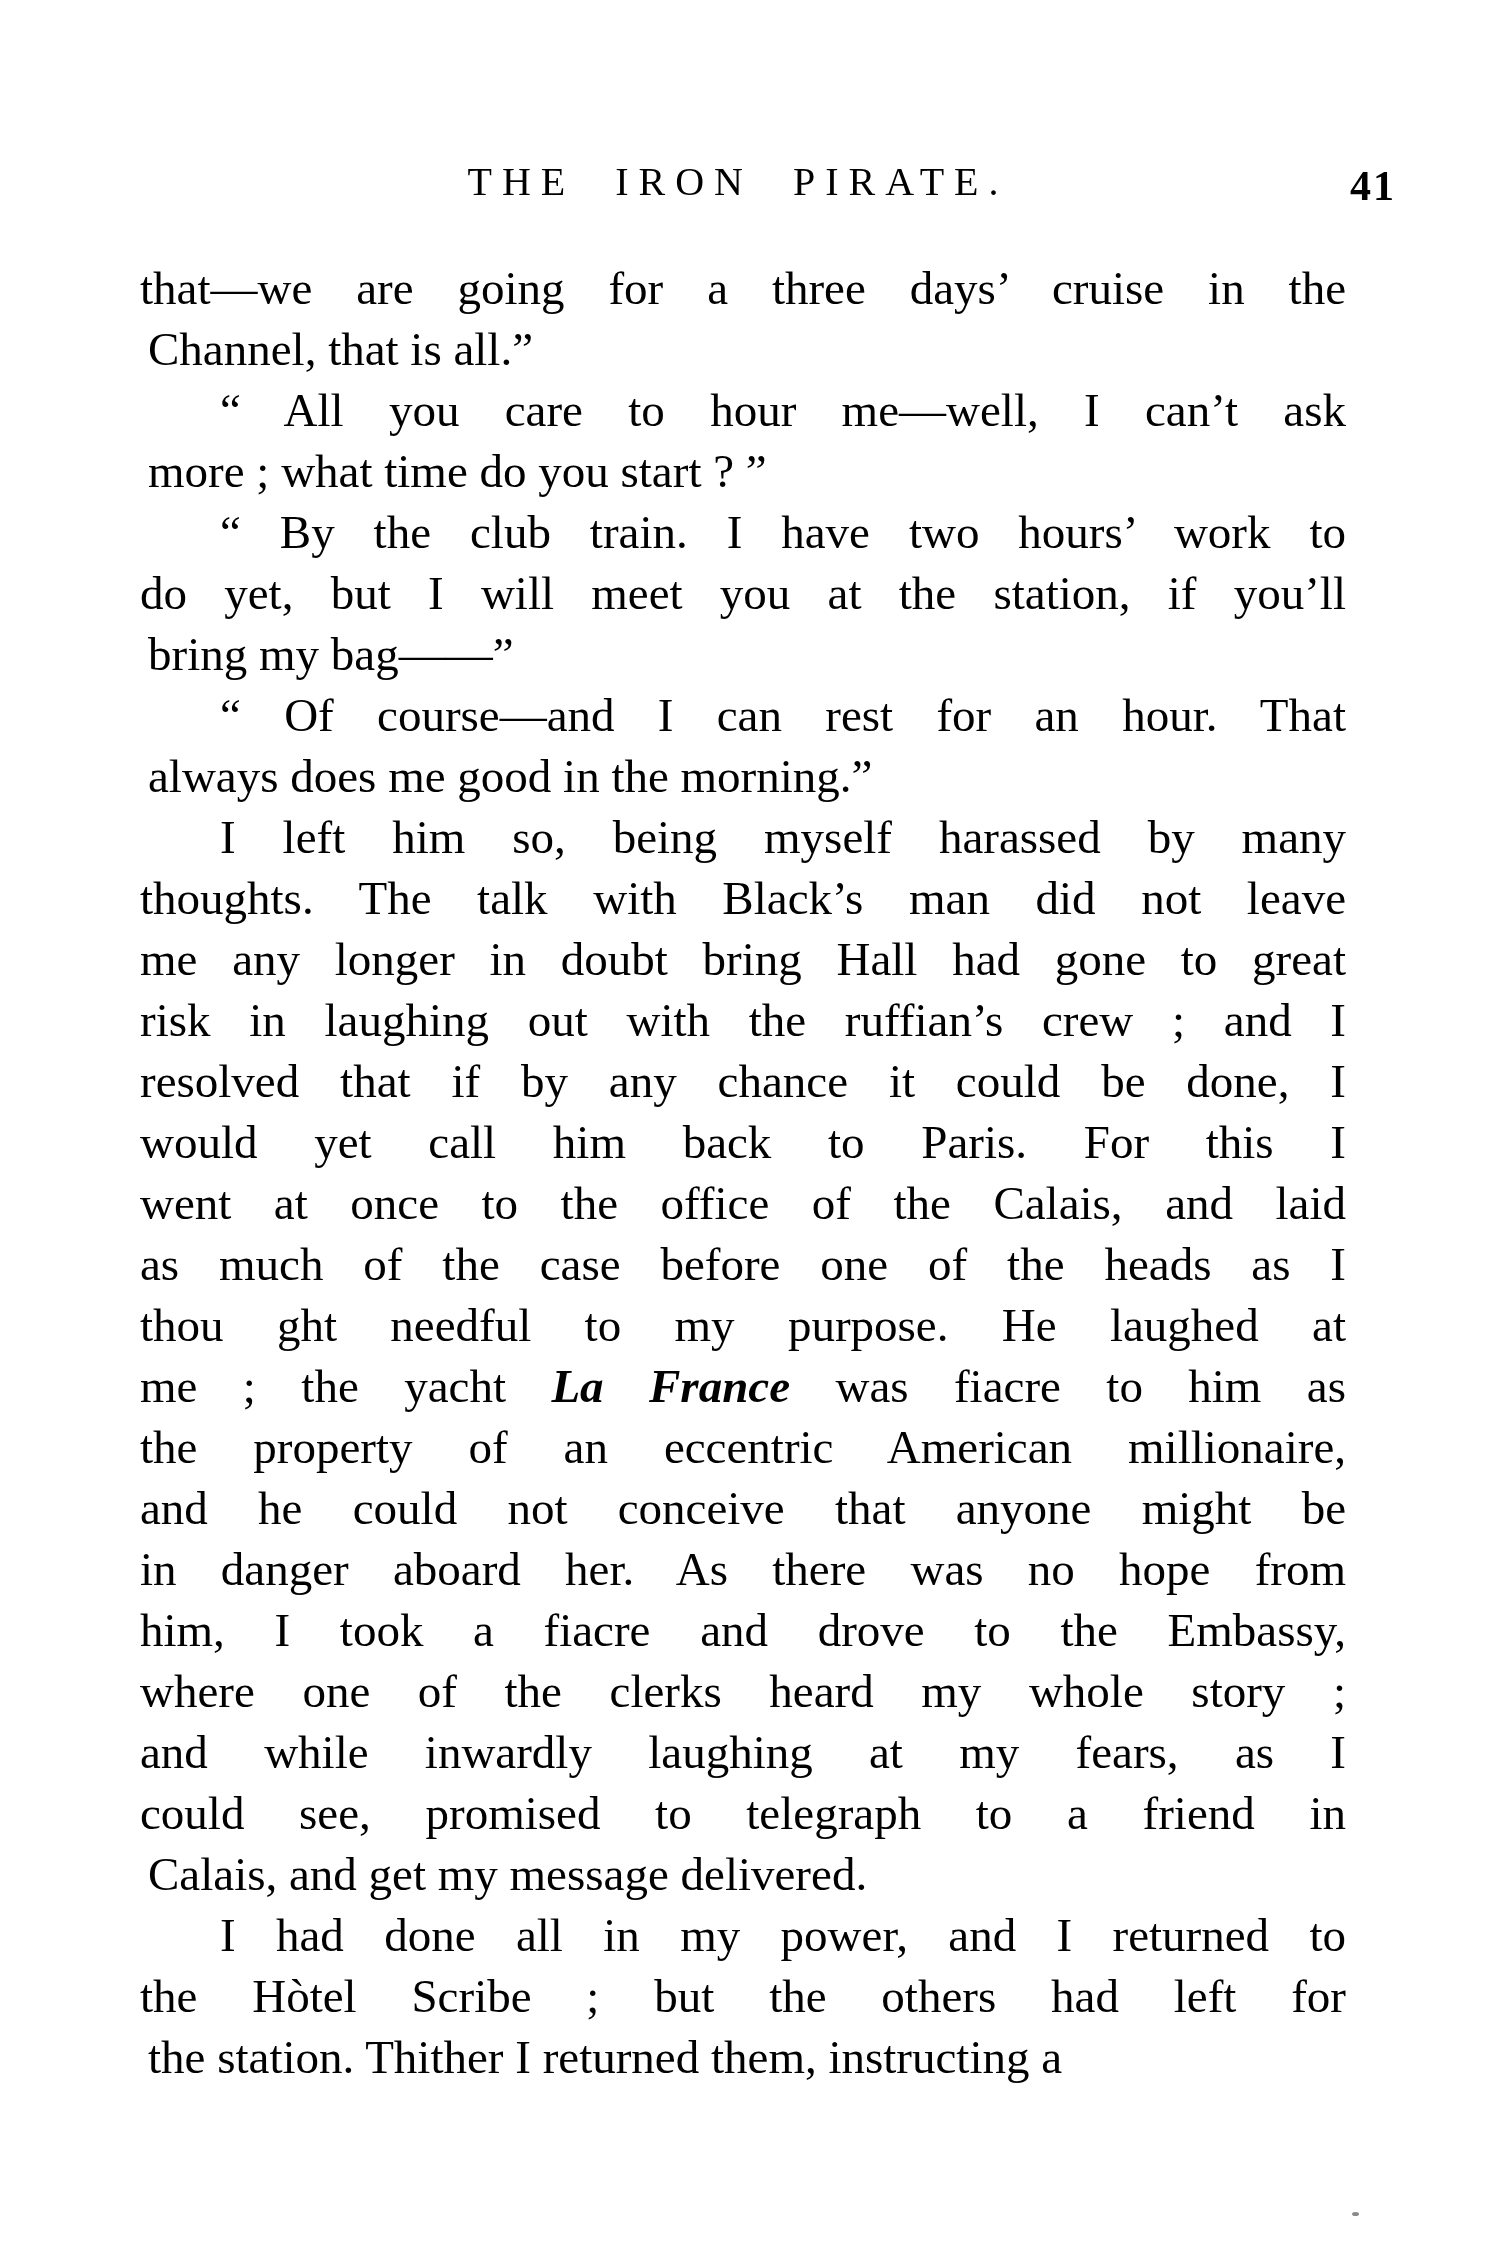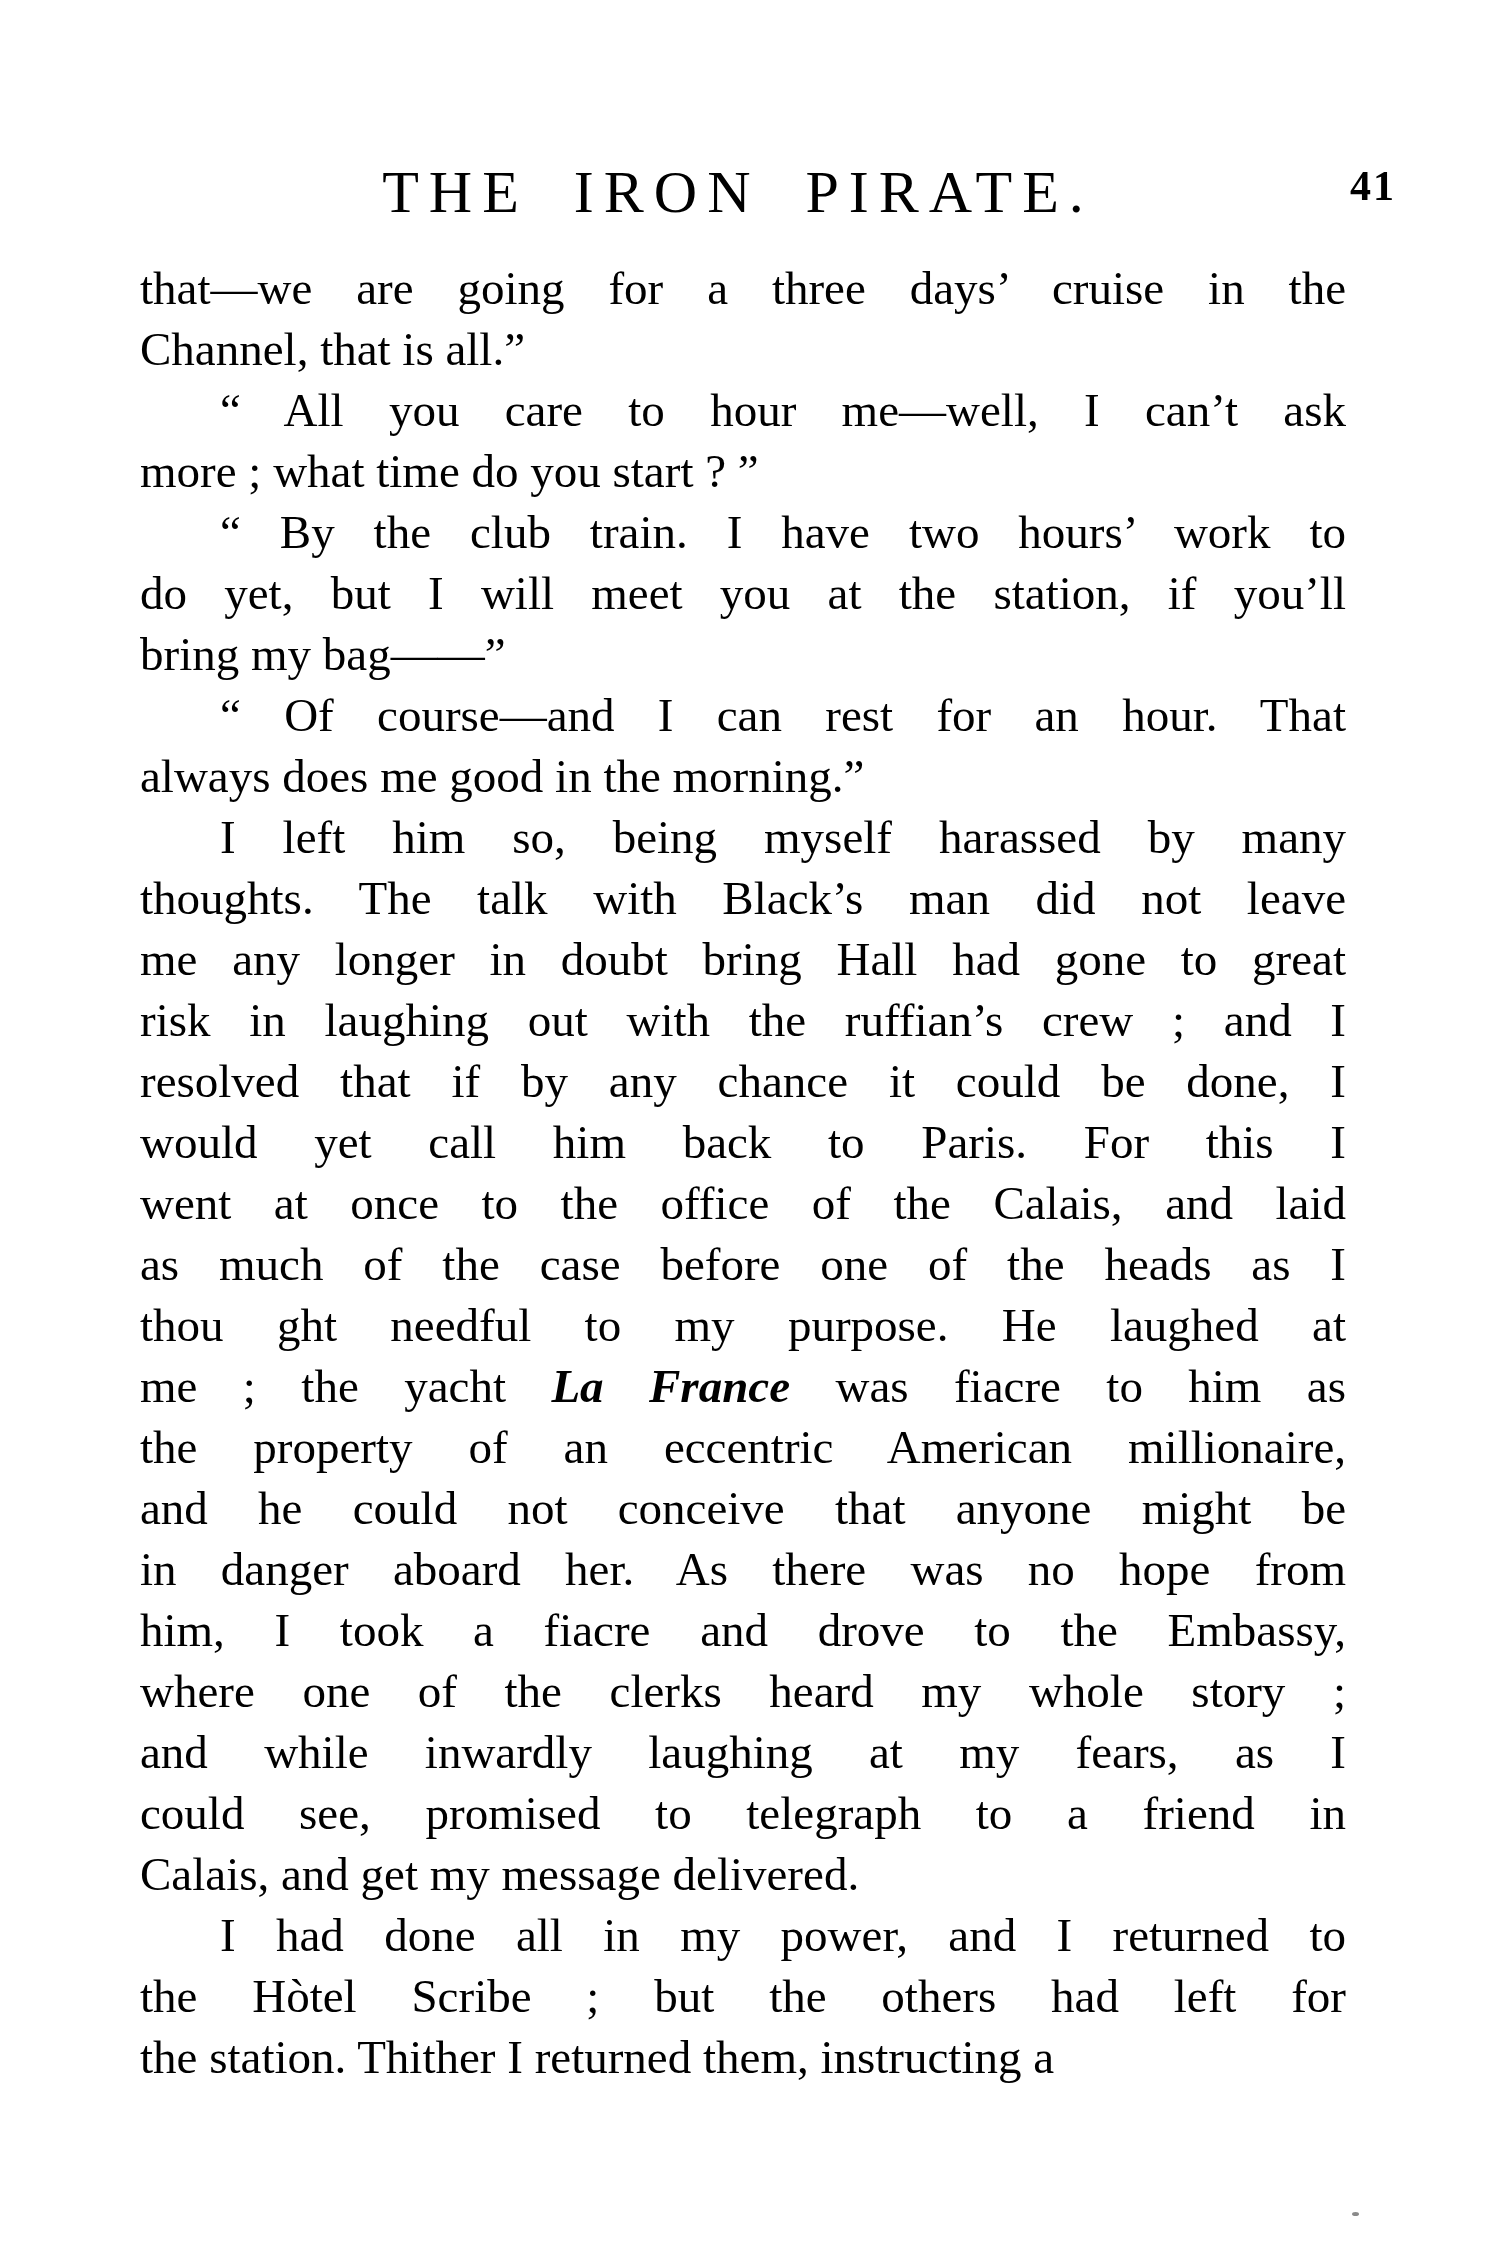--- a/index.html
+++ b/index.html
@@ -18,21 +18,21 @@
     left: 140px;
     width: 1256px;
     height: 64px;
   }
   .header-title {
     position: absolute;
     left: 0;
     right: 60px;
     top: 0;
     text-align: center;
-    font-size: 60px;
+    font-size: 40px;
     letter-spacing: 10px;
     word-spacing: 20px;
     white-space: nowrap;
   }
   .page-number {
     position: absolute;
     right: 0;
     top: 4px;
     font-size: 42px;
     letter-spacing: 2px;
@@ -48,20 +48,21 @@
     font-size: 47px;
     line-height: 61px;
     height: 61px;
     text-align: justify;
     text-align-last: justify;
     overflow: visible;
   }
   .line.last {
     text-align: left;
     text-align-last: left;
+    margin-left: 8px;
   }
   .line.indent {
     text-indent: 80px;
   }
   .line em {
     font-style: italic;
     font-weight: bold;
   }
   .scan-speck {
     position: absolute;

